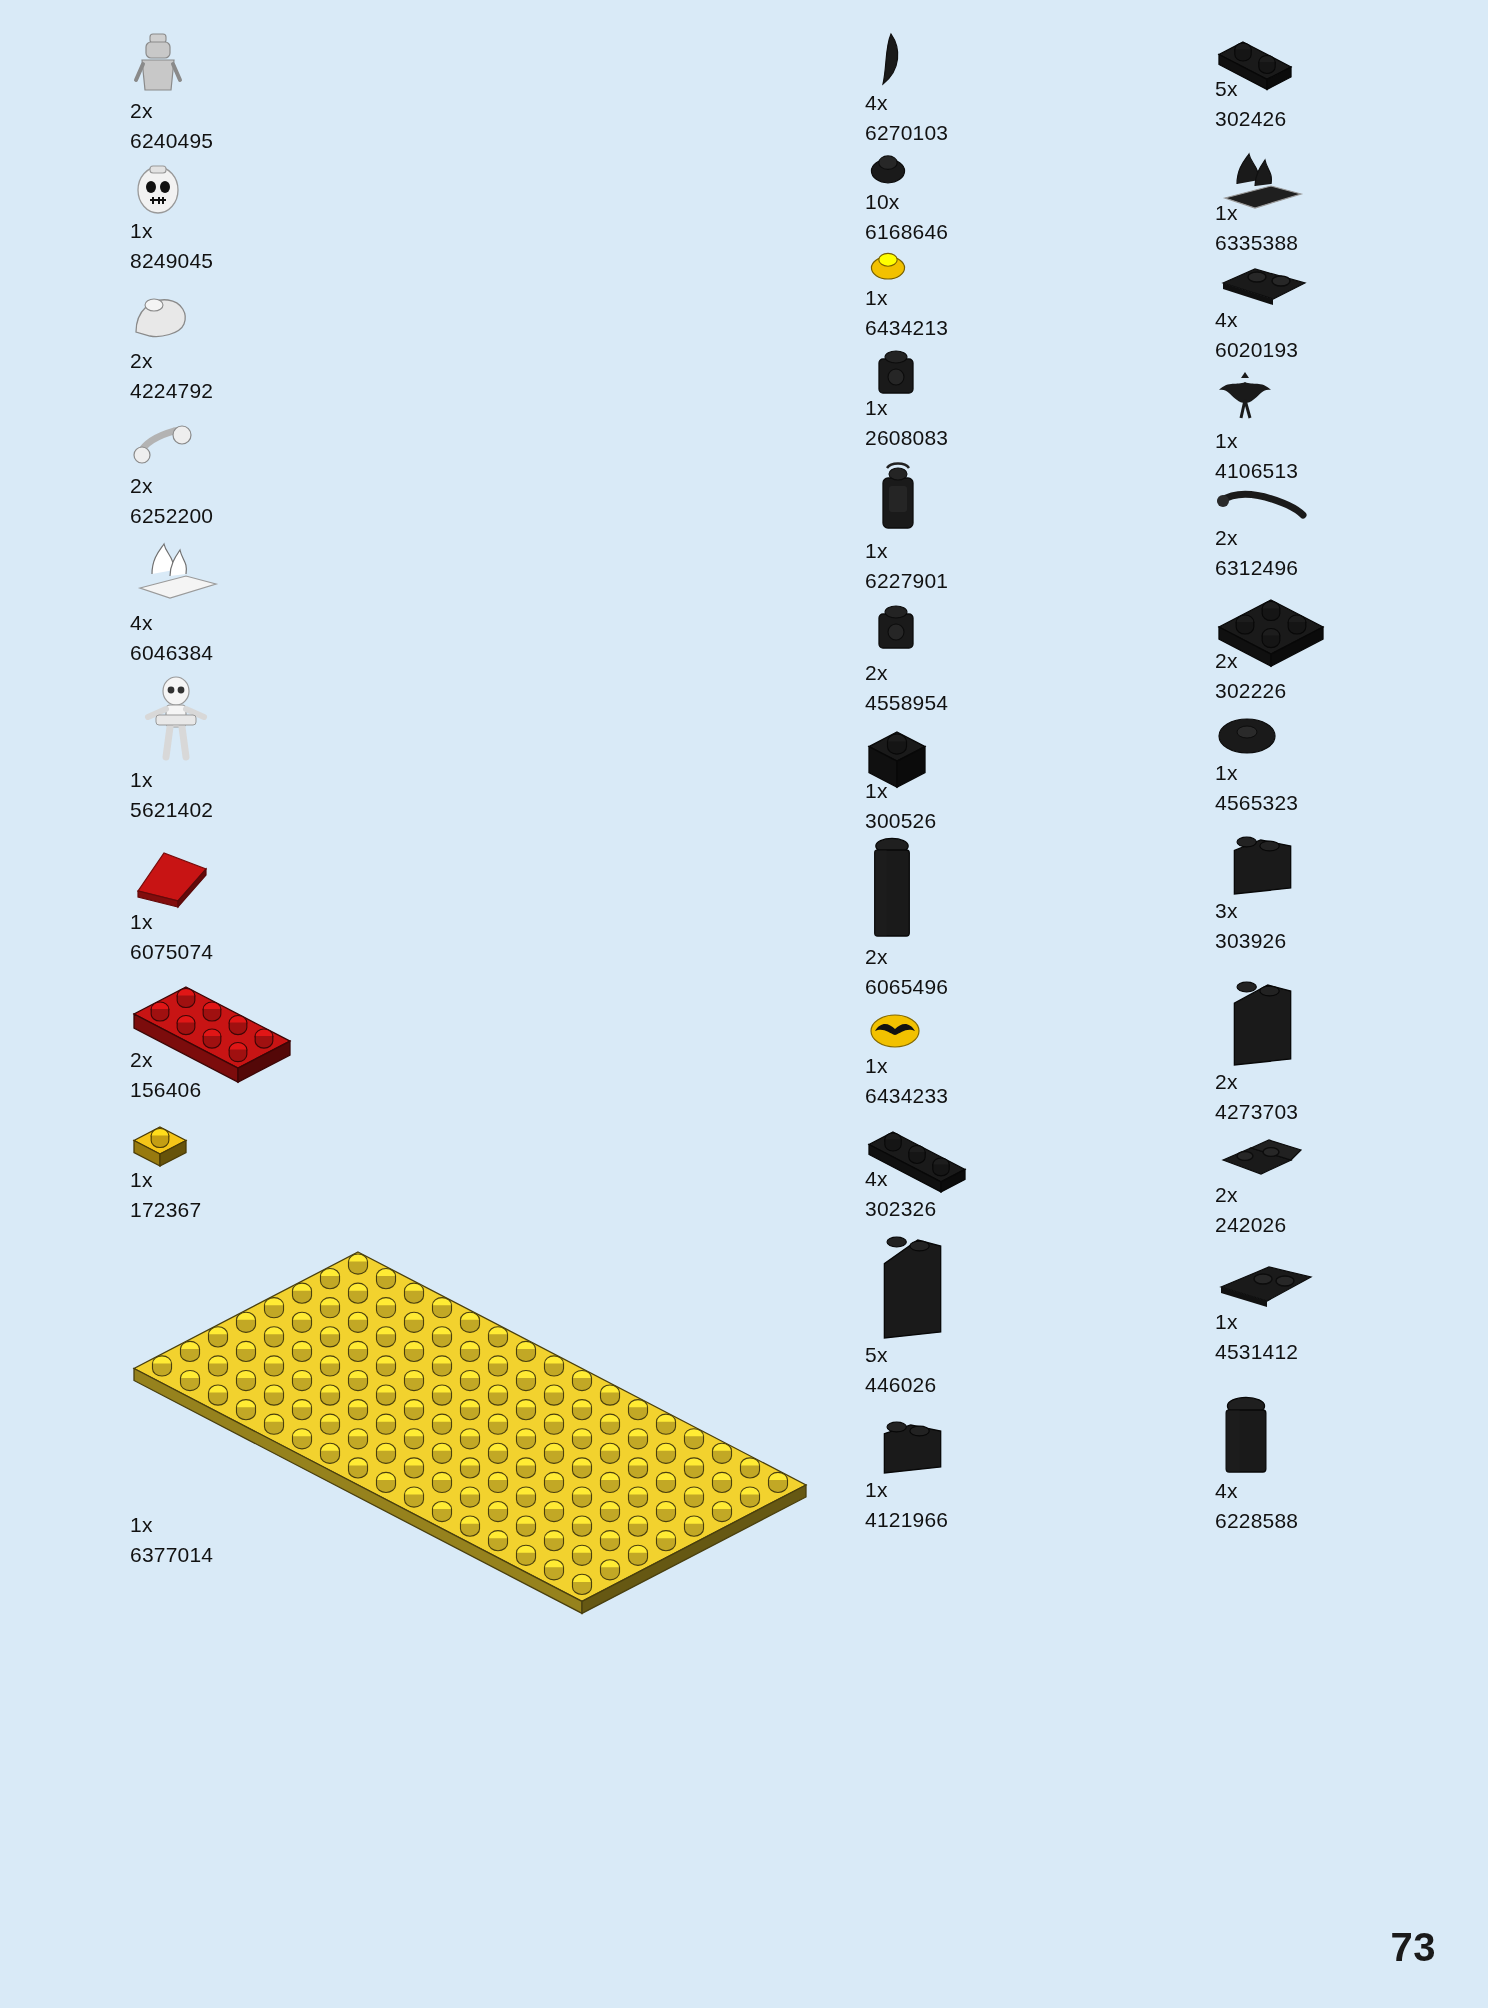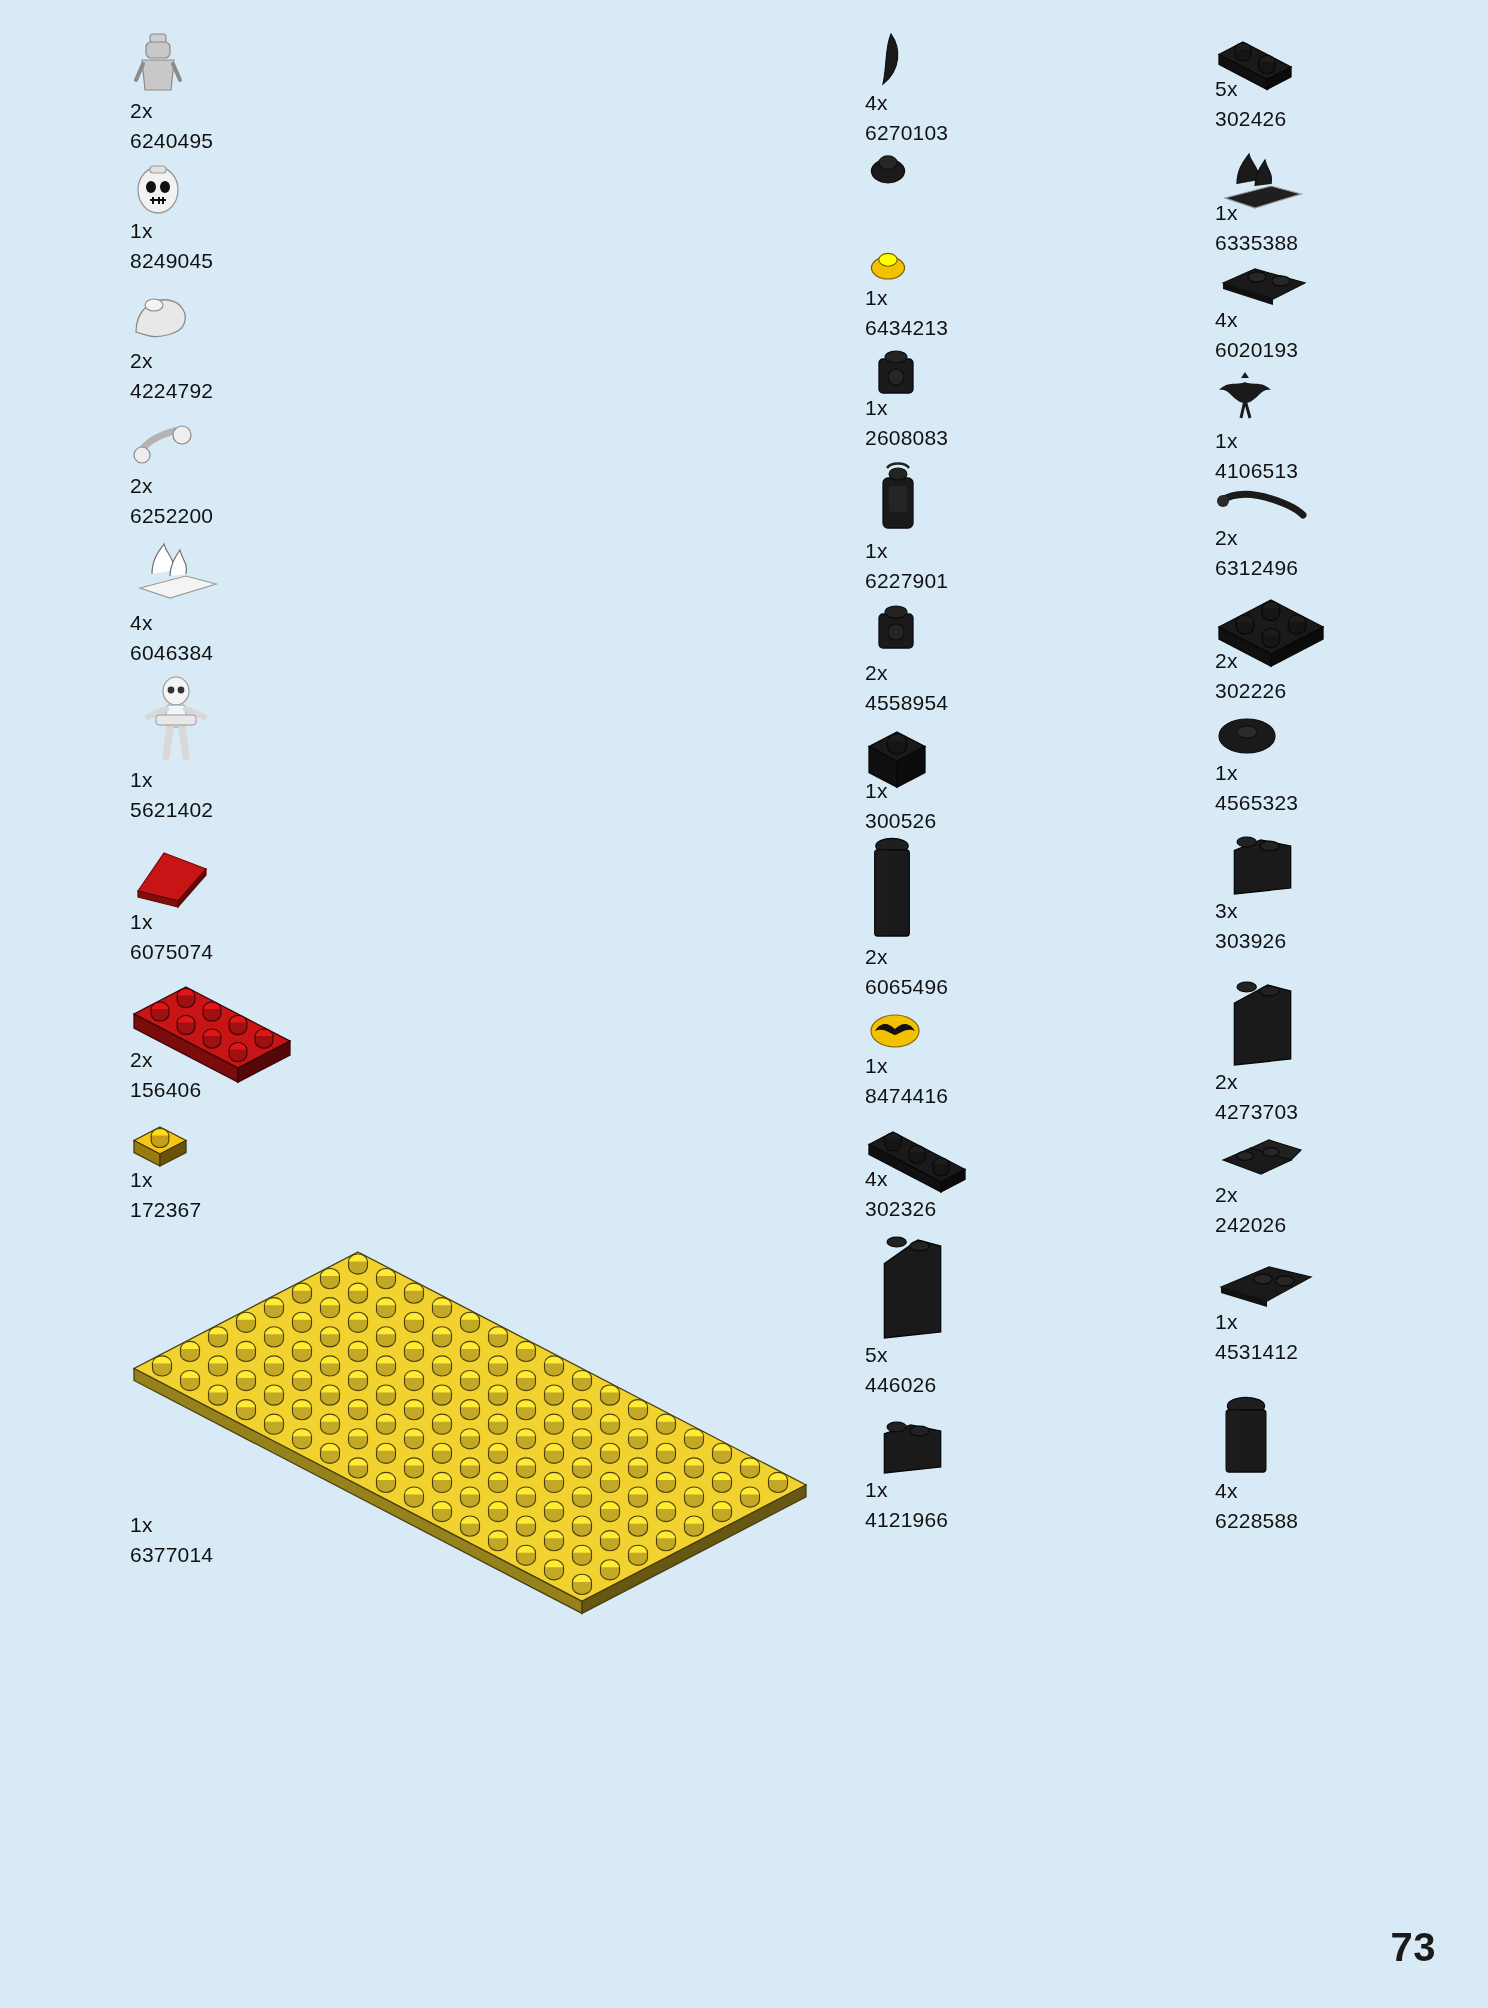--- a/index.html
+++ b/index.html
@@ -456,20 +456,21 @@
         </div>
         <div class="part-label"><span class="qty">4x</span><span class="pid">6270103</span></div>
       </div>
       <div class="part" style="top: 145px;">
         <div class="part-img" style="height: 42px;">
           <svg width="46" height="42" viewBox="0 0 46 42">
             <ellipse cx="23" cy="26.04" rx="16.56" ry="11.760000000000002" fill="#1a1a1a" stroke="#0d0d0d" stroke-width="1.2"></ellipse>
             <ellipse cx="23" cy="17.64" rx="9.200000000000001" ry="6.72" fill="#272727" stroke="#0d0d0d" stroke-width="1.1"></ellipse>
           </svg>
         </div>
+        <div class="part-label"><span class="qty">10x</span><span class="pid">6168646</span></div>
       </div>
       <div class="part" style="top: 243px;">
         <div class="part-img" style="height: 40px;">
           <svg width="46" height="40" viewBox="0 0 46 40">
             <ellipse cx="23" cy="24.8" rx="16.56" ry="11.200000000000001" fill="#f2c100" stroke="#796100" stroke-width="1.2"></ellipse>
             <ellipse cx="23" cy="16.8" rx="9.200000000000001" ry="6.4" fill="#ffff00" stroke="#796100" stroke-width="1.1"></ellipse>
           </svg>
         </div>
         <div class="part-label"><span class="qty">1x</span><span class="pid">6434213</span></div>
       </div>
@@ -526,21 +527,21 @@
         </div>
         <div class="part-label"><span class="qty">2x</span><span class="pid">6065496</span></div>
       </div>
       <div class="part" style="top: 1005px;">
         <div class="part-img" style="height: 46px;">
           <svg width="62" height="48" viewBox="0 0 62 48">
             <ellipse cx="30" cy="26" rx="24" ry="16" fill="#f2c100" stroke="#856a00" stroke-width="1.2"></ellipse>
             <path d="M10,26 C16,16 24,18 30,24 C36,18 44,16 50,26 C42,22 36,28 30,30 C24,28 18,22 10,26 Z" fill="#111"></path>
           </svg>
         </div>
-        <div class="part-label"><span class="qty">1x</span><span class="pid">8474416</span></div>
+        <div class="part-label"><span class="qty">1x</span><span class="pid">6434233</span></div>
       </div>
       <div class="part" style="top: 1120px;">
         <div class="part-img" style="height: 44px;">
           <svg width="108" height="81.92" viewBox="0 0 108 81.92">
             <polygon points="28,12 100,49.44 76,61.92 4,24.48" fill="#1a1a1a" stroke="#080808" stroke-width="1.3"></polygon>
             <polygon points="4,24.48 76,61.92 76,71.92 4,34.480000000000004" fill="#101010" stroke="#080808" stroke-width="1.3"></polygon>
             <polygon points="76,61.92 100,49.44 100,59.44 76,71.92" fill="#0b0b0b" stroke="#080808" stroke-width="1.3"></polygon>
             <ellipse cx="28" cy="19.480000000000004" rx="8.16" ry="6.4896" fill="#1d1d1d" stroke="#080808" stroke-width="1.1"></ellipse>
             <path d="M19.84,19.480000000000004 v5 a8.16,6.4896 0 0 0 16.32,0 v-5" fill="#151515" stroke="#080808" stroke-width="1.1"></path>
             <ellipse cx="52" cy="31.96" rx="8.16" ry="6.4896" fill="#1d1d1d" stroke="#080808" stroke-width="1.1"></ellipse>

